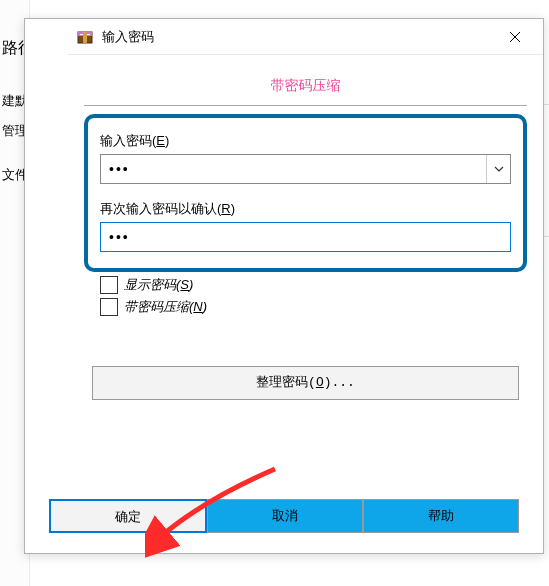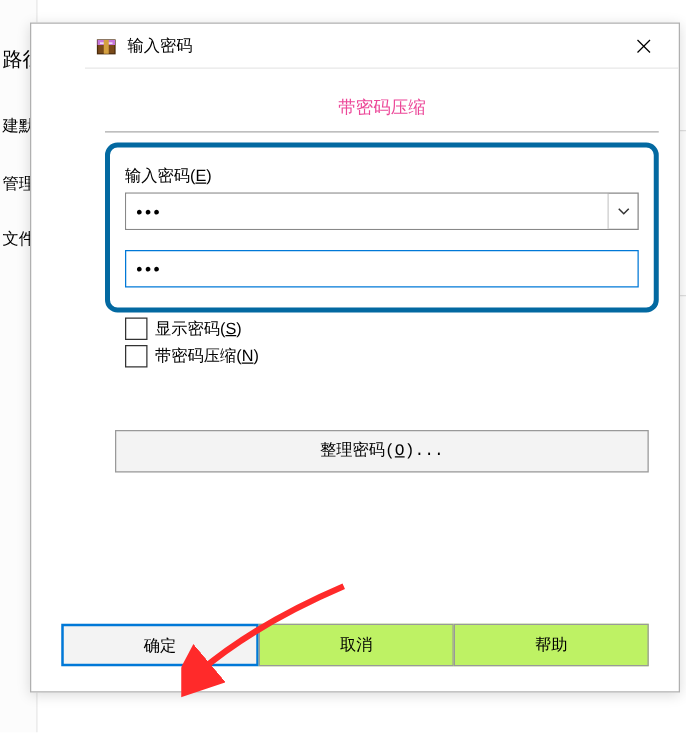--- a/index.html
+++ b/index.html
@@ -125,20 +125,21 @@
     }
     .gap { height: 16px; }
     .checks {
       margin: 4px 32px 0 32px;
     }
     .check-row {
       display: flex;
       align-items: center;
       margin: 4px 0;
       cursor: pointer;
+      font-style: italic;
     }
     .check-box {
       width: 18px; height: 18px;
       border: 1px solid #333;
       background: #fff;
       margin-right: 6px;
     }
     .organize-btn {
       margin: 50px 24px 0 24px;
       height: 34px;
@@ -154,21 +155,21 @@
       position: absolute;
       bottom: 20px;
       left: 24px;
       right: 24px;
       display: flex;
     }
     .btn {
       flex: 1;
       height: 34px;
       border: 1px solid #999;
-      background: #bef264;
+      background: #0ea5e9;
       text-align: center;
       line-height: 32px;
       cursor: pointer;
       font-size: 13px;
     }
     .btn.primary {
       border: 2px solid #0078d7;
       background: #f3f3f3;
     }
     .arrow-annotation {
@@ -180,21 +181,21 @@
   </style>
 </head>
 <body>
 
 <div class="bg-partial"></div>
 <div class="bg-hr" style="top:104px"></div>
 <div class="bg-hr" style="top:236px"></div>
 <div style="position:absolute;left:2px;top:38px;font-size:16px;">路径</div>
 <div class="bg-labels">
   <div class="bg-lbl" style="margin-top:52px">建默</div>
-  <div class="bg-lbl" style="margin-top:28px">管理</div>
+  <div class="bg-lbl" style="margin-top:12px">管理</div>
   <div class="bg-lbl" style="margin-top:26px">文件</div>
 </div>
 
 <div class="dialog">
   <div class="titlebar">
     <span class="app-icon">
       <svg viewBox="0 0 18 18">
         <rect x="2" y="4" width="14" height="11" fill="#7a4a1a" stroke="#4a2a0a"></rect>
         <rect x="2" y="4" width="14" height="4" fill="#c678dd"></rect>
         <rect x="4" y="6" width="10" height="1" fill="#fff"></rect>
@@ -219,20 +220,23 @@
     </div>
     <div class="combo-wrap">
       <input type="text" value="•••" style="">
       <div class="combo-drop">
         <svg width="10" height="6" viewBox="0 0 10 6">
           <polyline points="1,1 5,5 9,1" fill="none" stroke="#333" stroke-width="1.2"></polyline>
         </svg>
       </div>
     </div>
     <div class="gap"></div>
+    <div class="field-label">
+      <span>再次输入密码以确认(</span><span class="underline">R</span><span>)</span>
+    </div>
     <input class="plain-input" type="text" value="•••" style="">
   </div>
 
   <div class="checks">
     <div class="check-row">
       <div class="check-box"></div>
       <span>
         <span>显示密码(</span><span class="underline">S</span><span>)</span>
       </span>
     </div>

